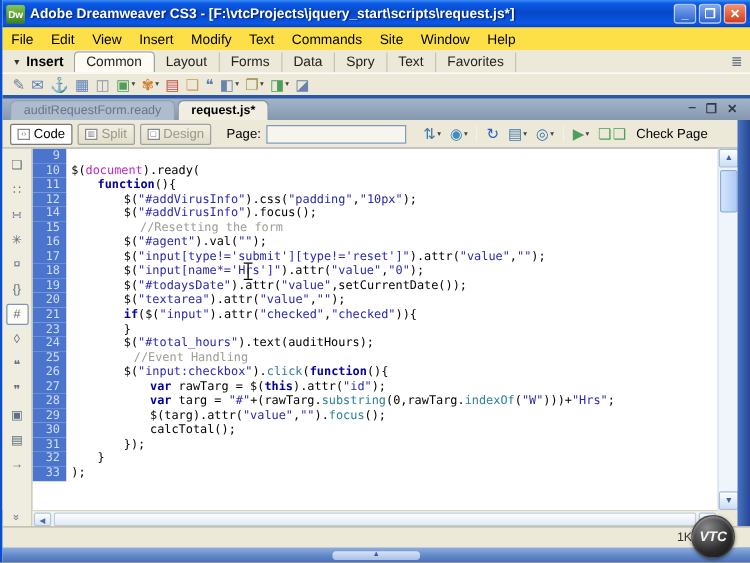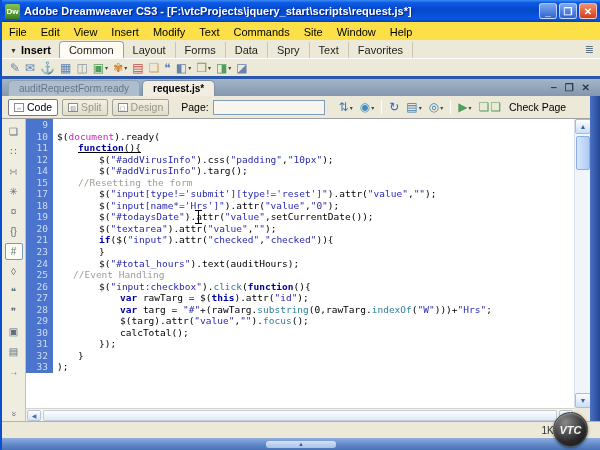--- a/index.html
+++ b/index.html
@@ -69,21 +69,21 @@
   .code-area{position:absolute;top:0;left:24px;width:548px;height:289px;overflow:hidden;}
   .crow{display:flex;height:11.56px;line-height:11.6px;white-space:pre;
     font-family:"DejaVu Sans Mono",monospace;font-size:9.5px;}
   .ln{flex:0 0 27px;background:#4B74CC;color:#CEDCF8;text-align:right;padding-right:5px;}
   .cl{flex:1;}
   .t-p{color:#000;}
   .t-k{color:#0000A0;font-weight:bold;}
   .t-s{color:#2929B0;}
   .t-o{color:#C128C1;}
   .t-m{color:#2F7F99;}
-  .t-c{color:#9C9C94;}
+  .t-c{color:#9C9C94;margin-left:34px;}
   
   .vscroll{position:absolute;top:0;left:572px;width:16px;height:289px;background:#F0F4FB;border-left:1px solid #D8DFEA;}
   .sb-btn{position:absolute;left:0;width:16px;height:15px;background:linear-gradient(#FDFEFF,#CBDDF5);
     border:1px solid #A6BEDC;border-radius:2px;color:#3E62A8;font-size:7px;display:flex;align-items:center;justify-content:center;}
   .sb-up{top:0;}
   .sb-down{bottom:0;}
   .sb-thumb{position:absolute;left:1px;top:17px;width:14px;height:34px;border:1px solid #89AEE0;border-radius:2px;
     background:linear-gradient(90deg,#D7E5FB,#AECBF4);}
   .right-edge{position:absolute;top:96px;left:588px;width:12px;height:342px;
     background:linear-gradient(90deg,#4A72C2,#1E3F8A);}
@@ -282,24 +282,25 @@
         <span class="ct-ic">❝</span>
         <span class="ct-ic">❞</span>
         <span class="ct-ic">▣</span>
         <span class="ct-ic">▤</span>
         <span class="ct-ic">→</span>
         <span class="ct-chevron">»</span>
       </div>
     <div class="code-area" id="code-lines">
         <div class="crow"><span class="ln">9</span><span class="cl" style="padding-left: 4px;"></span></div>
         <div class="crow"><span class="ln">10</span><span class="cl" style="padding-left: 4px;"><span class="t-p">$(</span><span class="t-o">document</span><span class="t-p">).ready(</span></span></div>
-        <div class="crow"><span class="ln">11</span><span class="cl" style="padding-left: 25px; text-decoration: underline;"><span class="t-k">function</span><span class="t-p">(){</span></span></div>
+        <div class="crow"><span class="ln">11</span><span class="cl" style="padding-left: 25px;"><span class="t-k">function</span><span class="t-p">(){</span></span></div>
         <div class="crow"><span class="ln">12</span><span class="cl" style="padding-left: 46px;"><span class="t-p">$(</span><span class="t-s">"#addVirusInfo"</span><span class="t-p">).css(</span><span class="t-s">"padding"</span><span class="t-p">,</span><span class="t-s">"10px"</span><span class="t-p">);</span></span></div>
-        <div class="crow"><span class="ln">14</span><span class="cl" style="padding-left: 46px;"><span class="t-p">$(</span><span class="t-s">"#addVirusInfo"</span><span class="t-p">).targ();</span></span></div>
+        <div class="crow"><span class="ln">14</span><span class="cl" style="padding-left: 46px;"><span class="t-p">$(</span><span class="t-s">"#addVirusInfo"</span><span class="t-p">).focus();</span></span></div>
         <div class="crow"><span class="ln">15</span><span class="cl" style="padding-left: 25px;"><span class="t-c">//Resetting the form</span></span></div>
+        <div class="crow"><span class="ln">16</span><span class="cl" style="padding-left: 46px;"><span class="t-p">$(</span><span class="t-s">"#agent"</span><span class="t-p">).val(</span><span class="t-s">""</span><span class="t-p">);</span></span></div>
         <div class="crow"><span class="ln">17</span><span class="cl" style="padding-left: 46px;"><span class="t-p">$(</span><span class="t-s">"input[type!='submit'][type!='reset']"</span><span class="t-p">).attr(</span><span class="t-s">"value"</span><span class="t-p">,</span><span class="t-s">""</span><span class="t-p">);</span></span></div>
         <div class="crow"><span class="ln">18</span><span class="cl" style="padding-left: 46px;"><span class="t-p">$(</span><span class="t-s">"input[name*='Hrs']"</span><span class="t-p">).attr(</span><span class="t-s">"value"</span><span class="t-p">,</span><span class="t-s">"0"</span><span class="t-p">);</span></span></div>
         <div class="crow"><span class="ln">19</span><span class="cl" style="padding-left: 46px;"><span class="t-p">$(</span><span class="t-s">"#todaysDate"</span><span class="t-p">).attr(</span><span class="t-s">"value"</span><span class="t-p">,setCurrentDate());</span></span></div>
         <div class="crow"><span class="ln">20</span><span class="cl" style="padding-left: 46px;"><span class="t-p">$(</span><span class="t-s">"textarea"</span><span class="t-p">).attr(</span><span class="t-s">"value"</span><span class="t-p">,</span><span class="t-s">""</span><span class="t-p">);</span></span></div>
         <div class="crow"><span class="ln">21</span><span class="cl" style="padding-left: 46px;"><span class="t-k">if</span><span class="t-p">($(</span><span class="t-s">"input"</span><span class="t-p">).attr(</span><span class="t-s">"checked"</span><span class="t-p">,</span><span class="t-s">"checked"</span><span class="t-p">)){</span></span></div>
         <div class="crow"><span class="ln">23</span><span class="cl" style="padding-left: 46px;"><span class="t-p">}</span></span></div>
         <div class="crow"><span class="ln">24</span><span class="cl" style="padding-left: 46px;"><span class="t-p">$(</span><span class="t-s">"#total_hours"</span><span class="t-p">).text(auditHours);</span></span></div>
         <div class="crow"><span class="ln">25</span><span class="cl" style="padding-left: 20px;"><span class="t-c">//Event Handling</span></span></div>
         <div class="crow"><span class="ln">26</span><span class="cl" style="padding-left: 46px;"><span class="t-p">$(</span><span class="t-s">"input:checkbox"</span><span class="t-p">).</span><span class="t-m">click</span><span class="t-p">(</span><span class="t-k">function</span><span class="t-p">(){</span></span></div>
         <div class="crow"><span class="ln">27</span><span class="cl" style="padding-left: 67px;"><span class="t-k">var</span><span class="t-p"> rawTarg = $(</span><span class="t-k">this</span><span class="t-p">).attr(</span><span class="t-s">"id"</span><span class="t-p">);</span></span></div>

